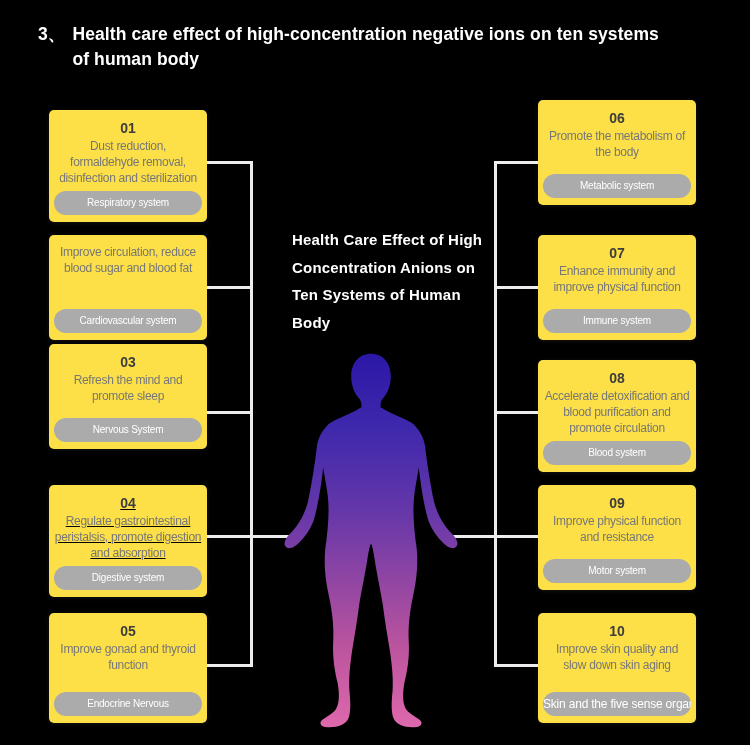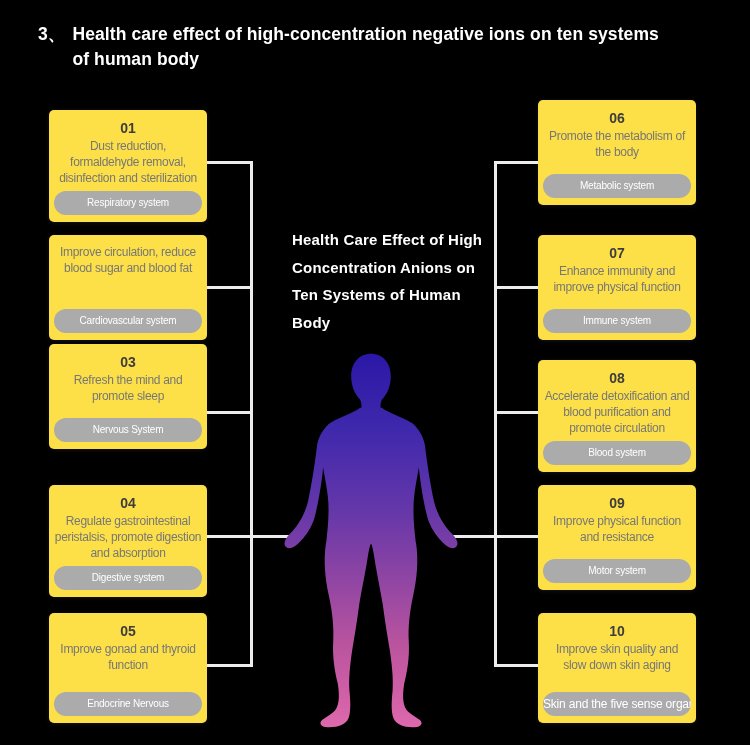--- a/index.html
+++ b/index.html
@@ -70,21 +70,21 @@
   </div>
     <div class="card" style="top: 235px; min-height: 105px;">
     <div class="txt">Improve circulation, reduce blood sugar and blood fat</div>
     <div class="badge">Cardiovascular system</div>
   </div>
     <div class="card" style="top: 344px; min-height: 105px;">
     <div class="num">03</div>
     <div class="txt">Refresh the mind and promote sleep</div>
     <div class="badge">Nervous System</div>
   </div>
-    <div class="card" style="top: 485px; min-height: 105px;">
+    <div class="card" style="top: 485px; min-height: 105px; text-decoration: underline;">
     <div class="num">04</div>
     <div class="txt">Regulate gastrointestinal peristalsis, promote digestion and absorption</div>
     <div class="badge">Digestive system</div>
   </div>
     <div class="card" style="top: 613px; min-height: 110px;">
     <div class="num">05</div>
     <div class="txt">Improve gonad and thyroid function</div>
     <div class="badge">Endocrine Nervous</div>
   </div>
   </div>

